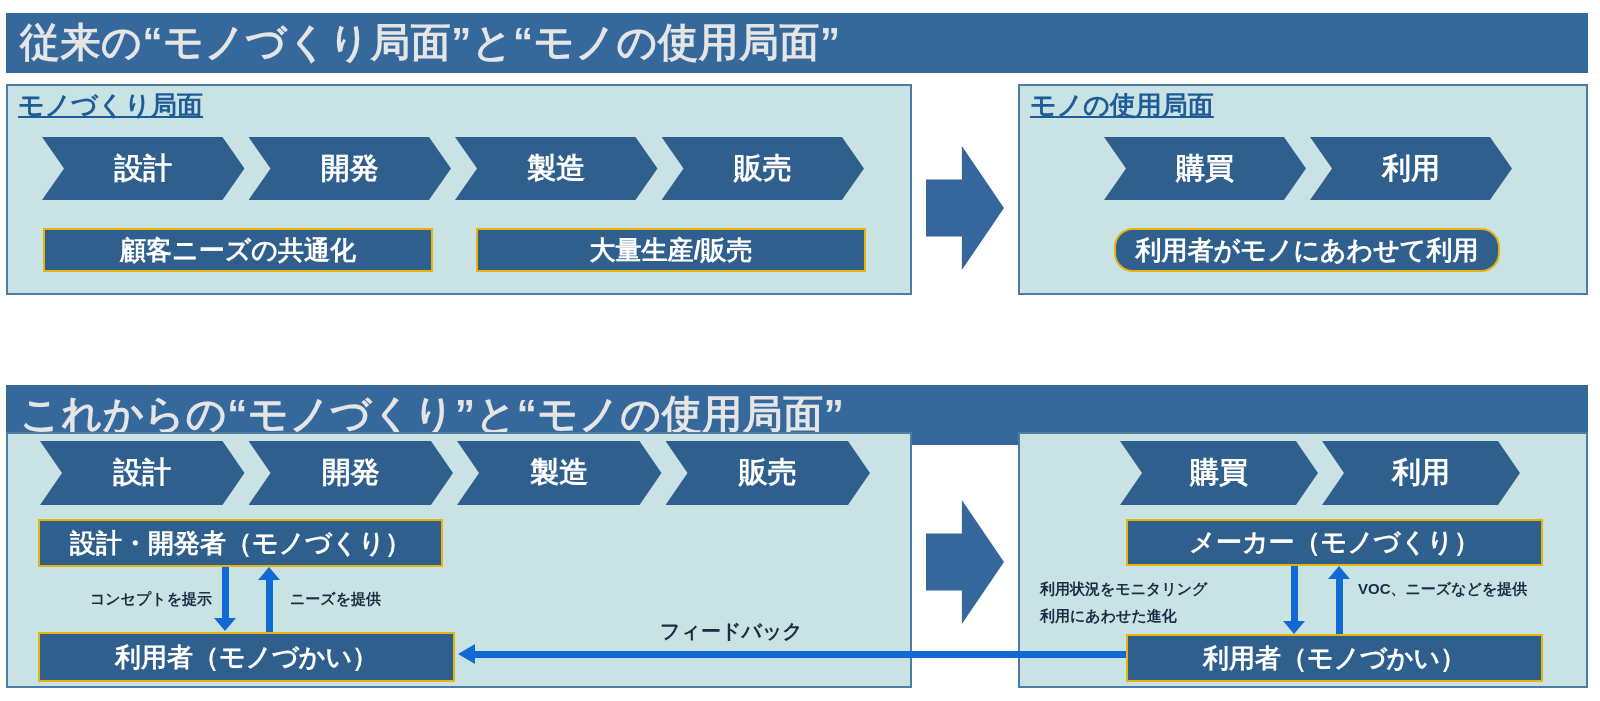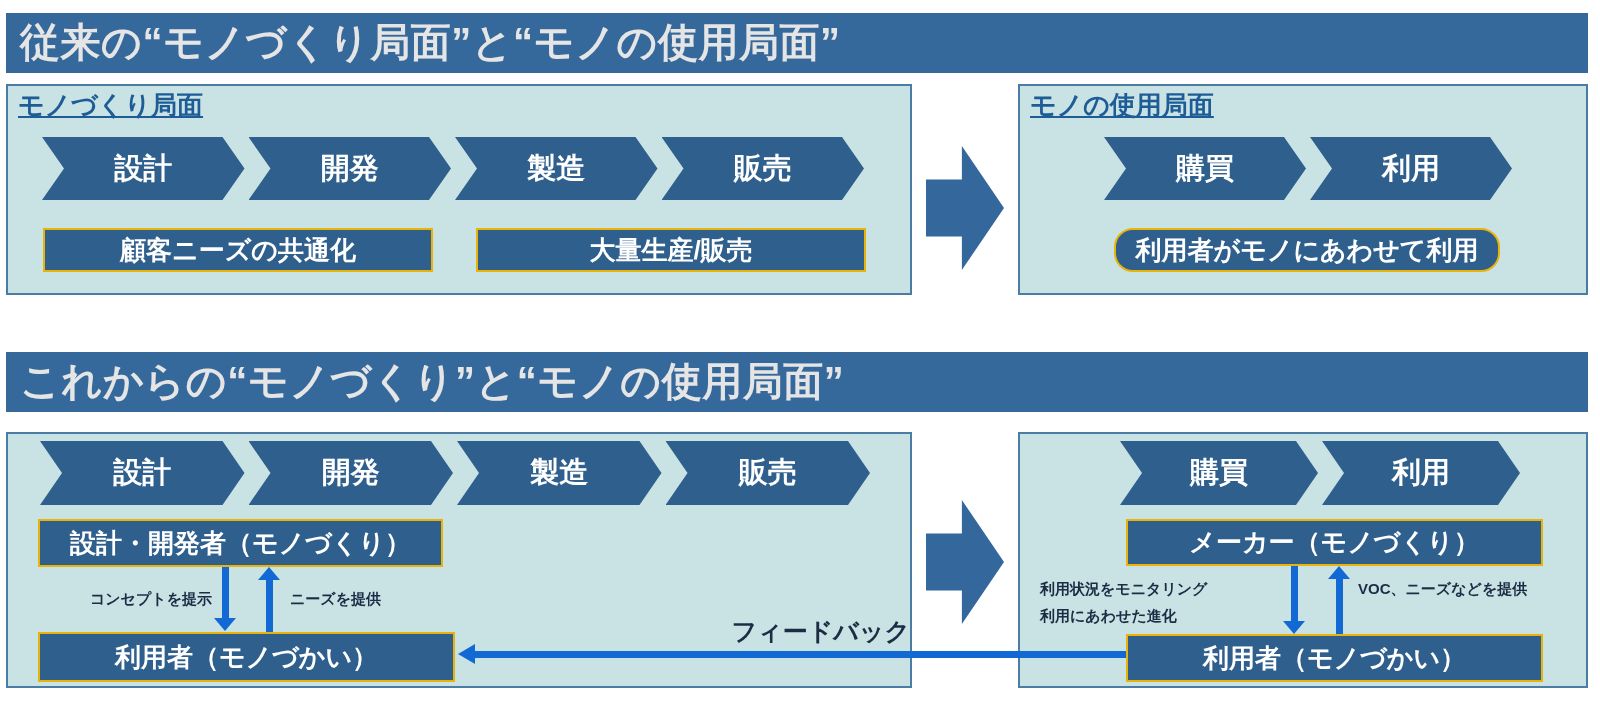--- a/index.html
+++ b/index.html
@@ -79,21 +79,21 @@
   <div class="panel" style="left:1018px;top:84px;width:570px;height:211px;"></div>
   <div class="panel-title" style="left:1030px;top:88px;">モノの使用局面</div>
 
   <div class="chevband" style="left:1104px;top:137px;width:408px;height:63px;">
     <div class="chev">購買</div>
     <div class="chev">利用</div>
   </div>
 
   <div class="dbox" style="left:1114px;top:228px;width:386px;height:44px;border-radius:19px;">利用者がモノにあわせて利用</div>
 
-  <div class="banner" style="top:352px;">
+  <div class="banner" style="top:385px;">
     <span>これからの“モノづくり”と“モノの使用局面”</span>
   </div>
 
   <div class="panel" style="left:6px;top:432px;width:906px;height:256px;"></div>
 
   <div class="chevband" style="left:40px;top:441px;width:830px;height:64px;">
     <div class="chev">設計</div>
     <div class="chev">開発</div>
     <div class="chev">製造</div>
     <div class="chev">販売</div>
@@ -111,21 +111,21 @@
     <div class="stem"></div>
       <div class="head"></div>
   </div>
 
   <div class="small-label" style="left:290px;top:585px;">ニーズを提供</div>
 
   <div class="dbox" style="left:38px;top:632px;width:417px;height:50px;">利用者（モノづかい）</div>
 
   <div class="block-arrow" style="left:926px;top:500px;"></div>
 
-  <div class="small-label" style="left:660px;top:618px;width:250px;text-align:right;font-size:25px;">フィードバック</div>
+  <div class="small-label" style="left:660px;top:618px;width:250px;text-align:left;font-size:20px;">フィードバック</div>
   <div class="feedback">
     <div class="line"></div>
       <div class="head"></div>
   </div>
 
   <div class="panel" style="left:1018px;top:432px;width:570px;height:256px;"></div>
 
   <div class="chevband" style="left:1120px;top:441px;width:400px;height:64px;">
     <div class="chev">購買</div>
     <div class="chev">利用</div>

